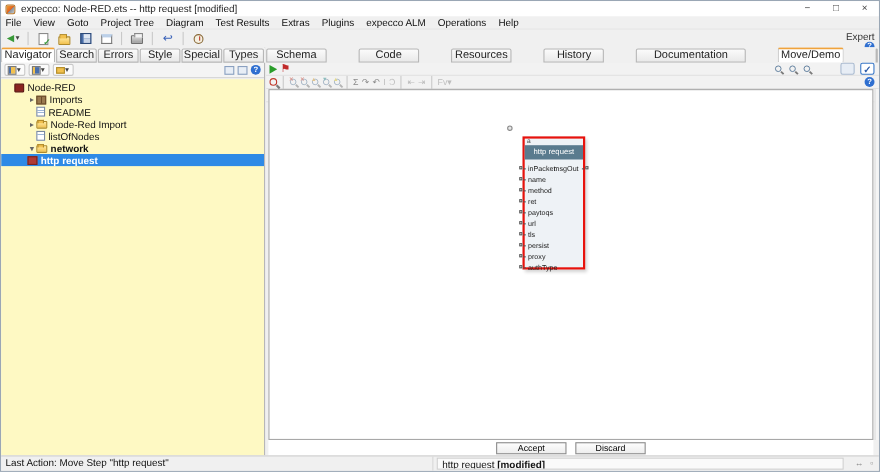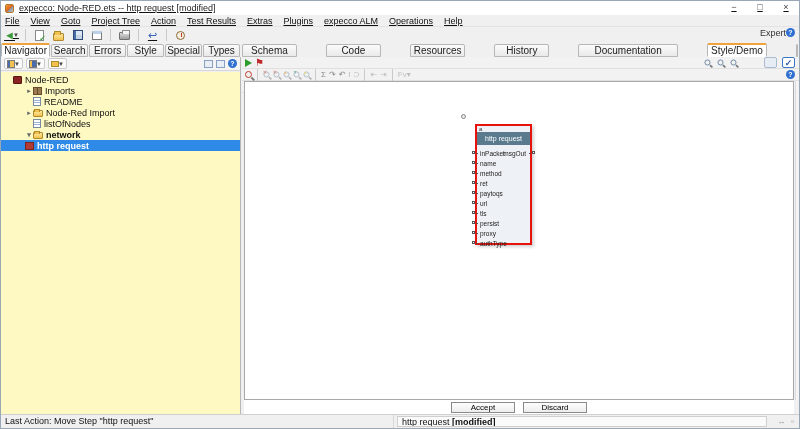--- a/index.html
+++ b/index.html
@@ -1,18 +1,18 @@
 <!DOCTYPE html>
 <html><head>
 <meta charset="utf-8">
 <style>
   * { margin:0; padding:0; box-sizing:border-box; }
   html,body { width:800px; height:429px; overflow:hidden; }
   body { font-family:"Liberation Sans", sans-serif; font-size:9px; color:#111; background:#fff; }
-  .window { position:relative; width:800px; height:429px; background:#f0f0f0; border:1px solid #9aa7b5; overflow:hidden;text-decoration:underline; }
+  .window { position:relative; width:800px; height:429px; background:#f0f0f0; border:1px solid #9aa7b5; overflow:hidden; }
 
   
   .titlebar { height:14px; background:#fff; display:flex; align-items:center; padding-left:4px; }
   .app-icon { width:9px; height:9px; margin-right:5px; border-radius:2px;
               background:linear-gradient(135deg,#f0a030 0%,#e06020 55%,#8a8f96 56%,#c6ccd2 100%); border:1px solid #b5762a; }
   .title-text { font-size:9px; color:#222; flex:1; white-space:nowrap; overflow:hidden; }
   .win-controls { display:flex; height:14px; }
   .win-btn { width:26px; text-align:center; line-height:13px; font-size:9px; color:#444; cursor:default; }
 
   
@@ -31,21 +31,21 @@
   .ico-folder::before { content:""; position:absolute; top:-3px; left:0; width:5px; height:3px; background:#f2c14e; border:1px solid #b08a2a; border-bottom:none; border-radius:1px 1px 0 0; }
   .ico-save { width:10px; height:10px; background:#4a6ea9; border:1px solid #2d4a78; position:relative; }
   .ico-save::before { content:""; position:absolute; top:0; left:2px; width:6px; height:4px; background:#dfe7f2; }
   .ico-save::after { content:""; position:absolute; bottom:0; left:2px; width:6px; height:4px; background:#c8d4e6; }
   .ico-win { width:10px; height:9px; background:#fff; border:1px solid #7a7a7a; border-top:3px solid #bcd0e8; }
   .ico-print { width:11px; height:8px; background:linear-gradient(#dcdcdc,#9e9e9e); border:1px solid #707070; border-radius:1px; position:relative; margin-top:2px; }
   .ico-print::before { content:""; position:absolute; top:-3px; left:2px; width:6px; height:3px; background:#f4f4f4; border:1px solid #8a8a8a; border-bottom:none; }
   .ico-undo { color:#3a62b8; font-size:11px; line-height:10px; }
   .ico-clock { width:9px; height:9px; border-radius:50%; border:1px solid #8a6a3a; background:#f5f0e0; position:relative; }
   .ico-clock::before { content:""; position:absolute; left:4px; top:1px; width:1px; height:4px; background:#c03a2a; }
-  .expert-box { position:absolute; right:4px; top:1px; display:flex; align-items:flex-start; gap:0; }
+  .expert-box { position:absolute; right:4px; top:1px; display:flex; align-items:flex-end; gap:0;flex-direction:column; }
   .expert-label { font-size:9px; color:#333; }
   .help-ico { width:9px; height:9px; border-radius:50%; background:#2f6fd0; color:#fff; font-size:7px; line-height:9px; text-align:center; font-weight:bold; }
 
   
   .tabrow { display:flex; height:14px; background:#f0f0f0; align-items:flex-end; }
   .tab { height:13px; line-height:12px; text-align:center; font-size:10px; color:#222;
          background:linear-gradient(#fbfbfb,#e9e9e9); border:1px solid #b7b7b7; border-bottom:1px solid #b7b7b7;
          margin-right:1px; border-radius:2px 2px 0 0; overflow:hidden; white-space:nowrap; }
   .tab.active { background:#fff; border-top:2px solid #f0a33c; border-bottom:1px solid #fff; height:14px; font-weight:normal; }
 
@@ -135,21 +135,21 @@
       <div class="win-btn">□</div>
       <div class="win-btn">×</div>
     </div>
   </div>
 
   <div class="menubar">
     <span class="menu-item">File</span>
     <span class="menu-item">View</span>
     <span class="menu-item">Goto</span>
     <span class="menu-item">Project Tree</span>
-    <span class="menu-item">Action</span>
+    <span class="menu-item">Diagram</span>
     <span class="menu-item">Test Results</span>
     <span class="menu-item">Extras</span>
     <span class="menu-item">Plugins</span>
     <span class="menu-item">expecco ALM</span>
     <span class="menu-item">Operations</span>
     <span class="menu-item">Help</span>
   </div>
 
   <div class="toolbar">
     <div class="tbtn">
@@ -252,21 +252,21 @@
     </div>
   </div>
 
   <div class="right-panel">
     <div class="tabrow right-tabs">
       <div class="tab" style="width:73px">Schema</div>
       <div class="tab" style="width:73px">Code</div>
       <div class="tab" style="width:74px">Resources</div>
       <div class="tab" style="width:73px">History</div>
       <div class="tab" style="width:133px">Documentation</div>
-      <div class="tab active" style="width:80px">Style/Demo</div>
+      <div class="tab active" style="width:80px">Move/Demo</div>
       <div class="tab" style="flex:1">Run</div>
     </div>
 
     <div class="rtoolbar">
       <span class="play-ico"></span>
       <span class="flag-ico">⚑</span>
       <span style="position:absolute; right:62px; display:flex; gap:6px;">
         <span class="mag small"></span>
         <span class="mag small"></span>
         <span class="mag small"></span>

